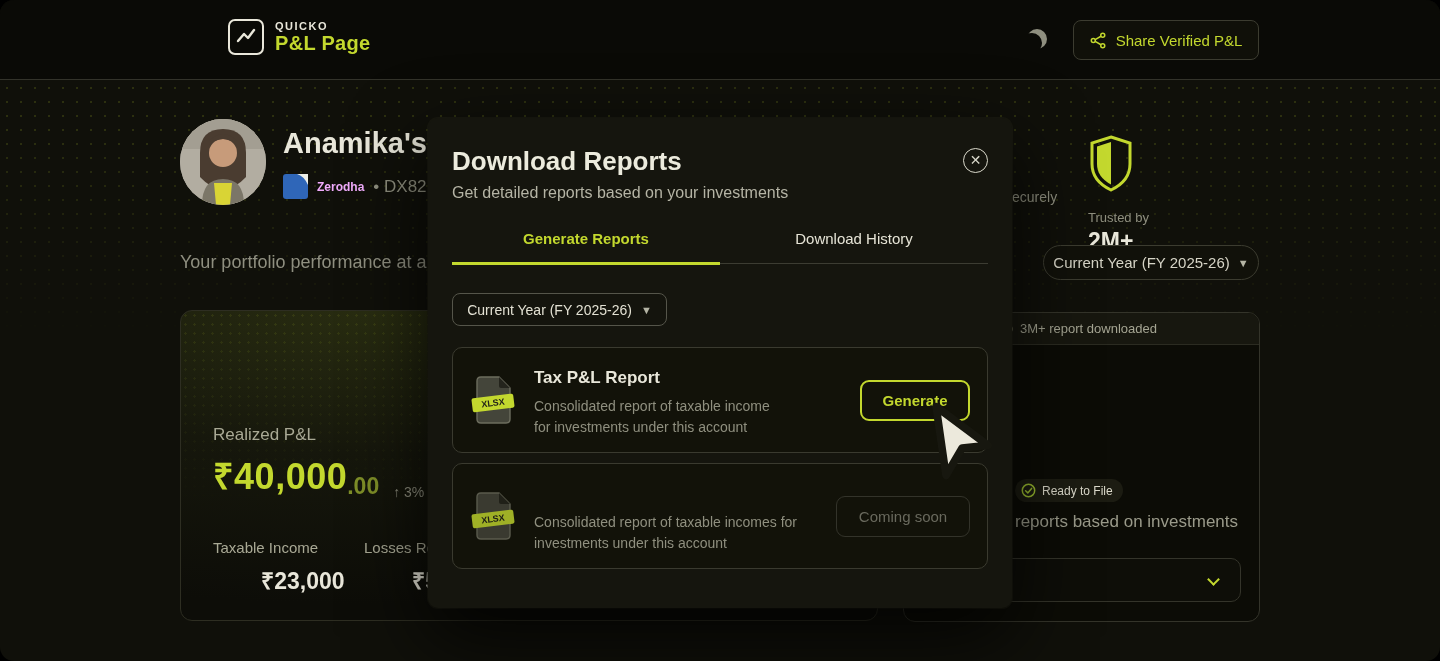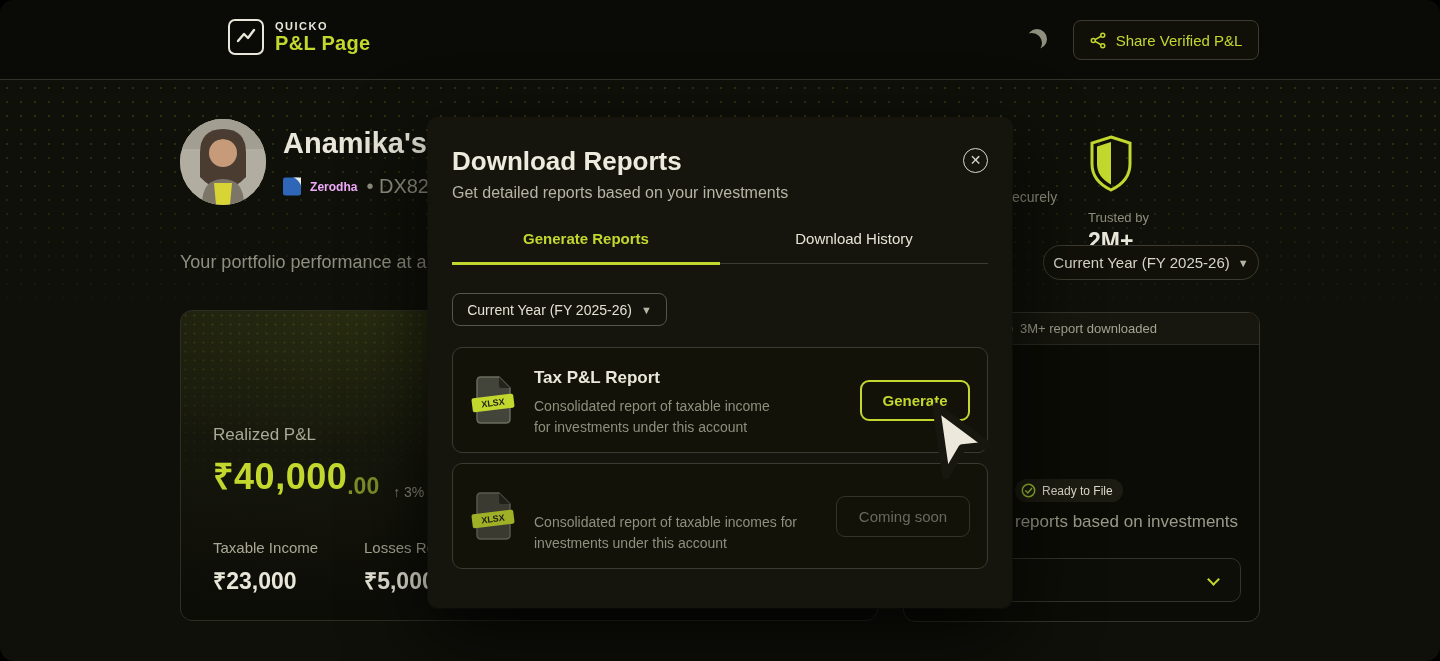--- a/index.html
+++ b/index.html
@@ -31,21 +31,21 @@
     mask-image:linear-gradient(#000 20%, transparent 100%); pointer-events:none; }
 
   
   .avatar{ position:absolute; left:180px; top:38px; width:86px; height:86px; border-radius:50%;
     overflow:hidden; background:#b7b2a6; }
   .profile-name{ position:absolute; left:283px; top:46px; width:146px; overflow:hidden;
     white-space:nowrap; font-size:29px; font-weight:bold; color:#e9e7da; }
   .broker-row{ position:absolute; left:283px; top:93px; width:146px; overflow:hidden;
     white-space:nowrap; display:flex; align-items:center; gap:9px; }
   .broker-row .b-name{ color:#f0abfc; font-size:12px; font-weight:bold; }
-  .broker-row .b-acct{ color:#8f8f7f; font-size:20px; }
+  .broker-row .b-acct{ color:#8f8f7f; font-size:17px; }
   .overview-caption{ position:absolute; left:180px; top:171px; width:248px; overflow:hidden;
     white-space:nowrap; font-size:18px; color:#8f8f80; }
   .partial-tagline{ position:absolute; left:1012px; top:108px; font-size:14px; color:#8f8f7f; }
 
   .trust{ position:absolute; left:1088px; top:53px; display:flex; gap:16px;flex-direction:column; }
   .trust-txt .l1{ font-size:13px; color:#8f8f7f; }
   .trust-txt .l2{ font-size:23px; font-weight:bold; color:#e9e7da; margin:3px 0; }
   .trust-txt .l3{ font-size:13px; color:#8f8f7f; }
 
   .year-pill{ position:absolute; left:1043px; top:164px; width:216px; height:35px;
@@ -63,21 +63,21 @@
     -webkit-mask-image:linear-gradient(#000, transparent 65%);
     mask-image:linear-gradient(#000, transparent 65%); pointer-events:none; }
   .realized-label{ position:absolute; left:32px; top:114px; font-size:17px; color:#a9a995; }
   .amount-row{ position:absolute; left:32px; top:140px; display:flex; align-items:flex-end; }
   .amount-main{ font-size:36px; font-weight:bold; color:#c3d82e; letter-spacing:.5px; }
   .amount-dec{ font-size:23px; color:#7f8f28; font-weight:bold; }
   .amount-change{ margin-left:14px; font-size:14px; color:#8f8f7f; }
   .metric-1{ position:absolute; left:32px; top:228px; }
   .metric-2{ position:absolute; left:183px; top:228px; width:66px; overflow:hidden; white-space:nowrap; }
   .metric label{ display:block; font-size:15px; color:#a9a995; }
-  .metric .val{ display:block; margin-top:8px; font-size:23px; font-weight:bold; color:#e9e7da; }
+  .metric .val{ display:block; margin-top:8px; font-size:23px; font-weight:bold; color:#e9e7da;margin-left:48px; }
 
   
   .reports-card{ position:absolute; left:903px; top:231px; width:357px; height:310px;
     border:1px solid #34342a; border-radius:12px; background:#0c0c06; }
   .reports-banner{ position:absolute; left:0; top:0; width:100%; height:32px;
     background:#17170f; border-bottom:1px solid #2b2b21; border-radius:11px 11px 0 0;
     font-size:13px; color:#a5a593; display:flex; align-items:center; }
   .reports-banner .dot{ width:6px; height:6px; border-radius:50%; background:#8f8f70;
     margin-left:103px; margin-right:7px; }
   .ready-badge{ position:absolute; left:111px; top:166px; height:23px; padding:0 10px 0 6px;

